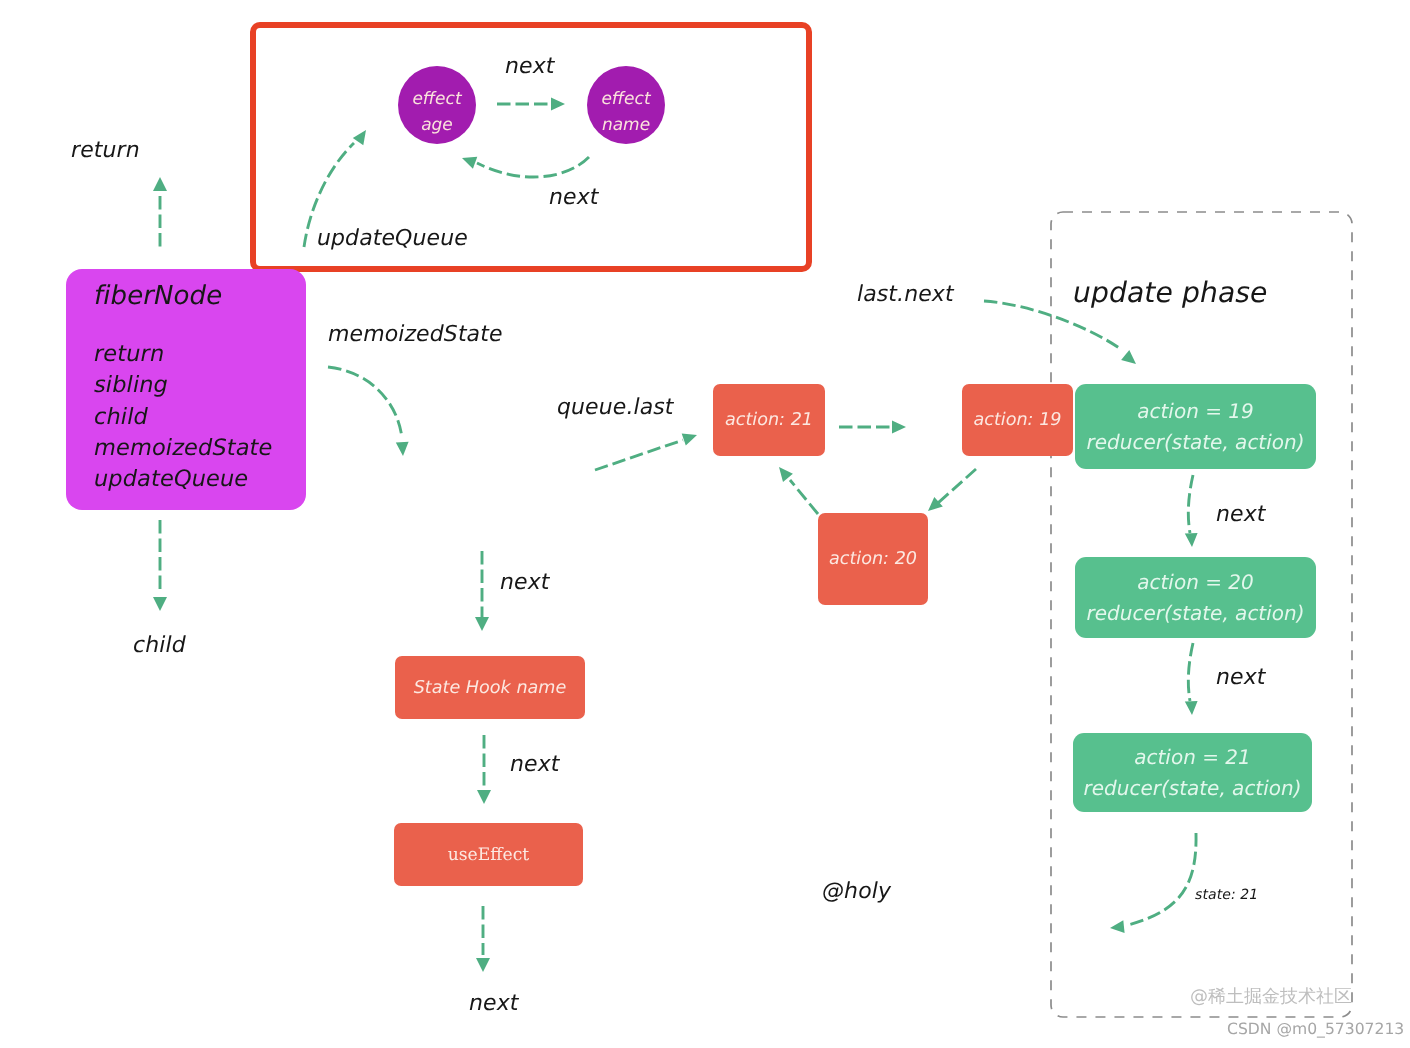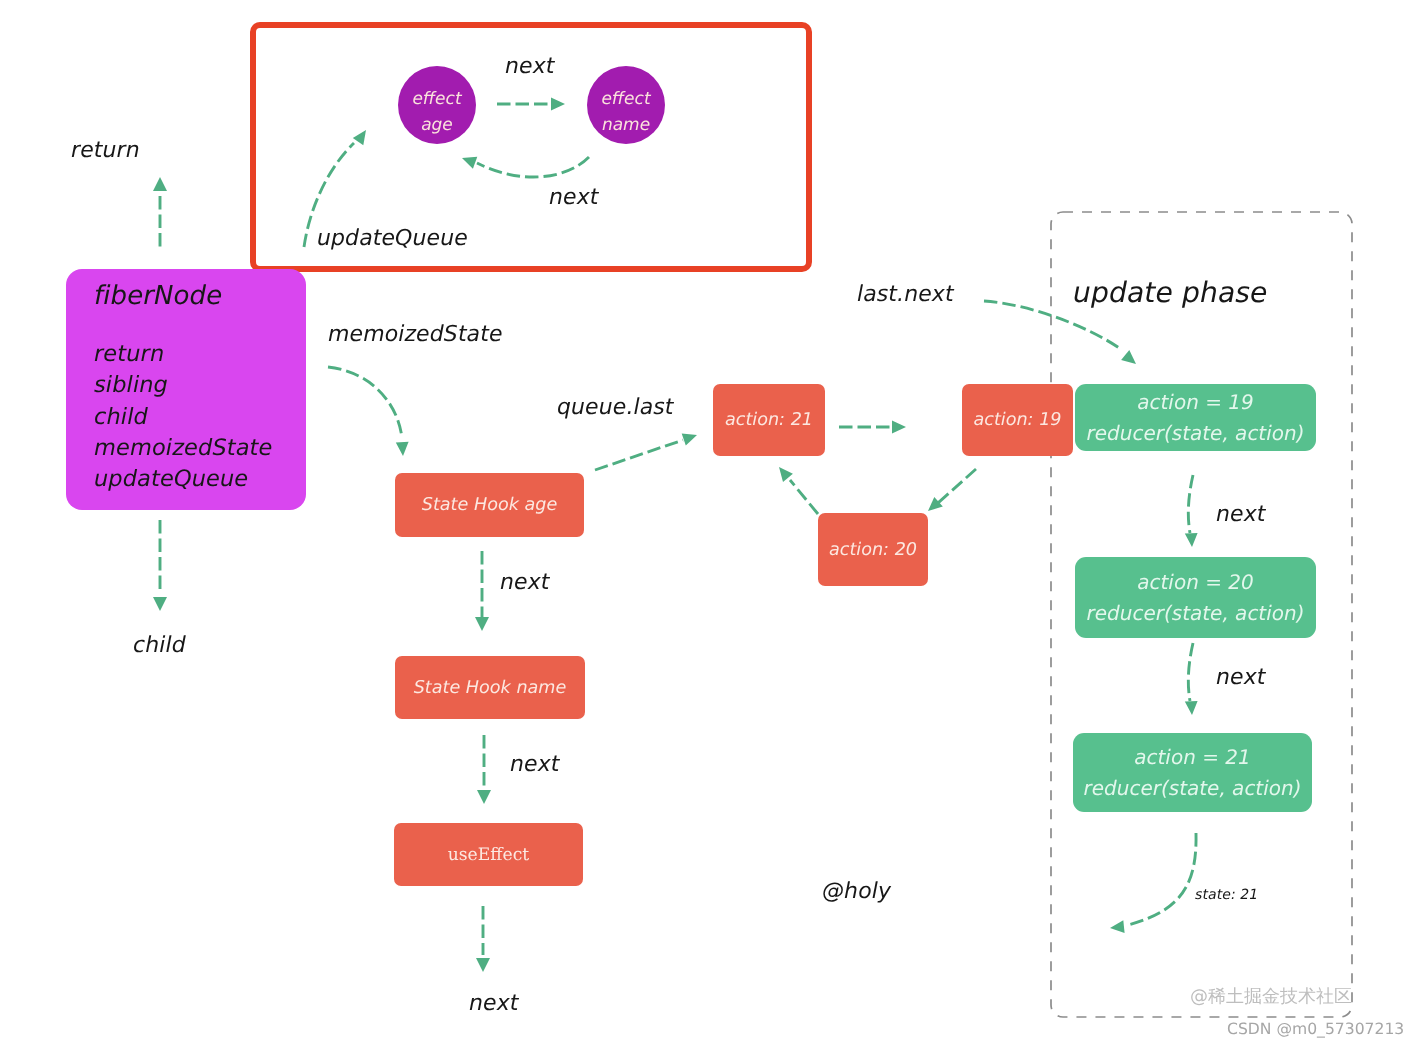--- a/index.html
+++ b/index.html
@@ -178,53 +178,50 @@
     <div class="hand">memoizedState</div>
     <div class="hand">updateQueue</div>
   </div>
 </div>
 
 <div class="lbl hand" style="left:71px;top:138px;font-size:22px;">return</div>
 <div class="lbl hand" style="left:133px;top:633px;font-size:22px;">child</div>
 
 <div class="lbl hand" style="left:328px;top:322px;font-size:22px;">memoizedState</div>
 
-<div class="node rbox" style="left:395px;top:473px;width:189px;height:64px;">
-  <span class="t">State Hook age</span>
-</div>
 <div class="node rbox" style="left:395px;top:656px;width:190px;height:63px;">
   <span class="t">State Hook name</span>
 </div>
 <div class="node rbox" style="left:394px;top:823px;width:189px;height:63px;">
   <span class="t serif">useEffect</span>
 </div>
 
 <div class="lbl hand" style="left:500px;top:570px;font-size:22px;">next</div>
 <div class="lbl hand" style="left:510px;top:752px;font-size:22px;">next</div>
 <div class="lbl hand" style="left:469px;top:991px;font-size:22px;">next</div>
 
 <div class="lbl hand" style="left:557px;top:395px;font-size:22px;">queue.last</div>
 
 <div class="node rbox" style="left:713px;top:384px;width:112px;height:72px;">
   <span class="t">action: 21</span>
 </div>
 <div class="node rbox" style="left:962px;top:384px;width:111px;height:72px;">
   <span class="t">action: 19</span>
 </div>
-<div class="node rbox" style="left:818px;top:513px;width:110px;height:73px;">
+<div class="node rbox" style="left:818px;top:513px;width:110px;height:92px;">
   <span class="t">action: 20</span>
 </div>
 
 <svg id="panel" viewBox="0 0 1410 1048">
   <rect x="1051" y="212" width="301" height="805" rx="12" ry="12" fill="none" stroke="#8C8C8C" stroke-width="1.7" stroke-dasharray="10 9"></rect>
 </svg>
 <div class="lbl hand" id="phase-title">update phase</div>
 <div class="lbl hand" style="left:857px;top:282px;font-size:22px;">last.next</div>
 
-<div class="node gbox" style="left:1075px;top:384px;width:241px;height:67px;">
+<div class="node gbox" style="left:1075px;top:384px;width:241px;height:85px;">
   <span>action = 19</span>
   <span>reducer(state, action)</span>
 </div>
 <div class="node gbox" style="left:1075px;top:557px;width:241px;height:81px;">
   <span>action = 20</span>
   <span>reducer(state, action)</span>
 </div>
 <div class="node gbox" style="left:1073px;top:733px;width:239px;height:79px;">
   <span>action = 21</span>
   <span>reducer(state, action)</span>

